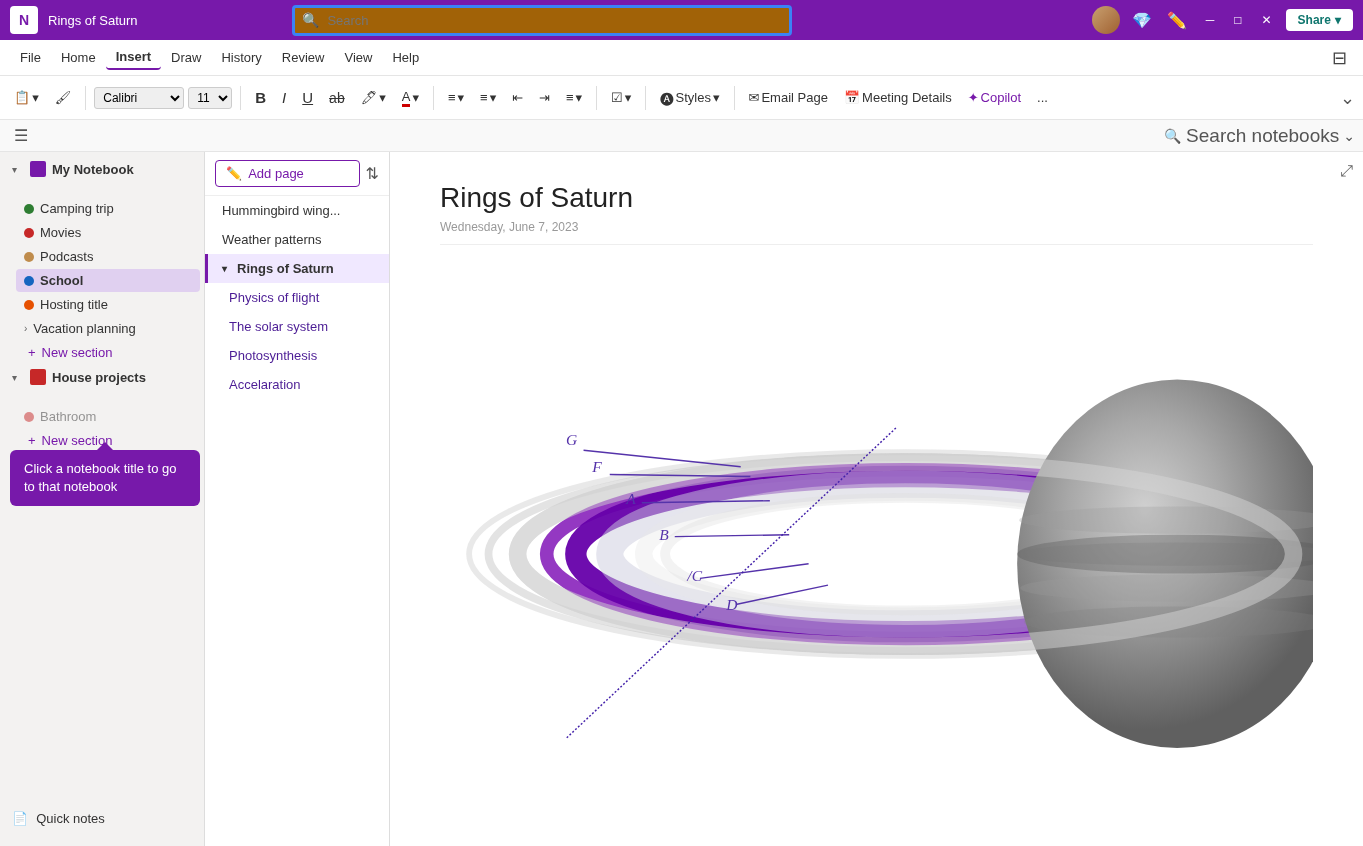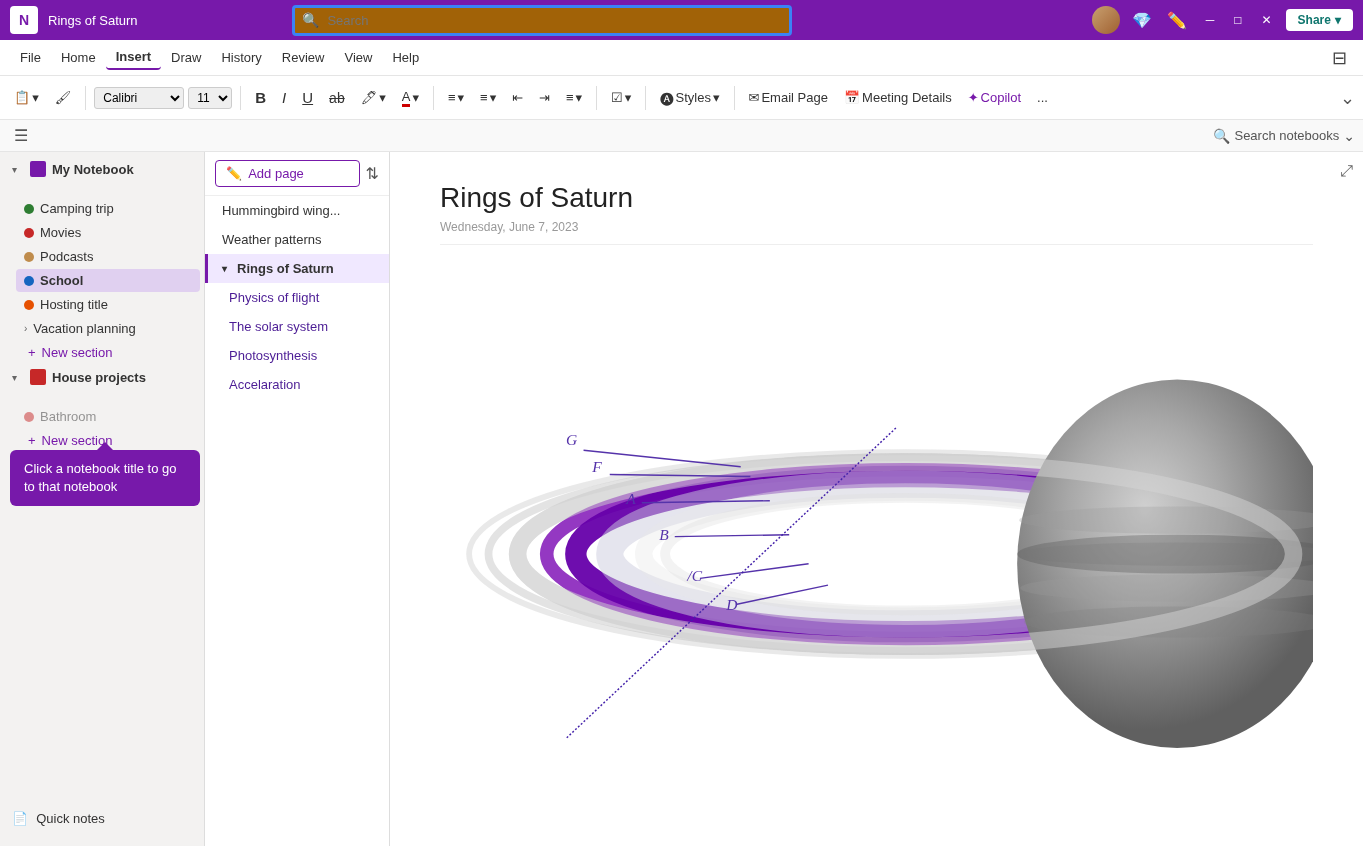--- a/index.html
+++ b/index.html
@@ -471,21 +471,21 @@
   <div class="toolbar-btn">...</div>
   <div style="margin-left:auto;">
     <span style="font-size:18px;cursor:pointer;color:#555;">⌄</span>
   </div>
 </div>
 
 <div class="toolbar2">
   <span style="font-size:16px;cursor:pointer;color:#555;padding:2px 6px;">☰</span>
   <div class="toolbar2-right">
     <span style="font-size:14px;color:#666;">🔍</span>
-    <span style="font-size:13px;color:#555;">Search notebooks</span>
+    <span style="font-size:19px;color:#555;">Search notebooks</span>
     <span style="font-size:14px;color:#555;">⌄</span>
   </div>
 </div>
 
 <div class="main-layout">
 
   <div class="sidebar">
 
     <div class="nb-group">
       <div class="nb-header">

